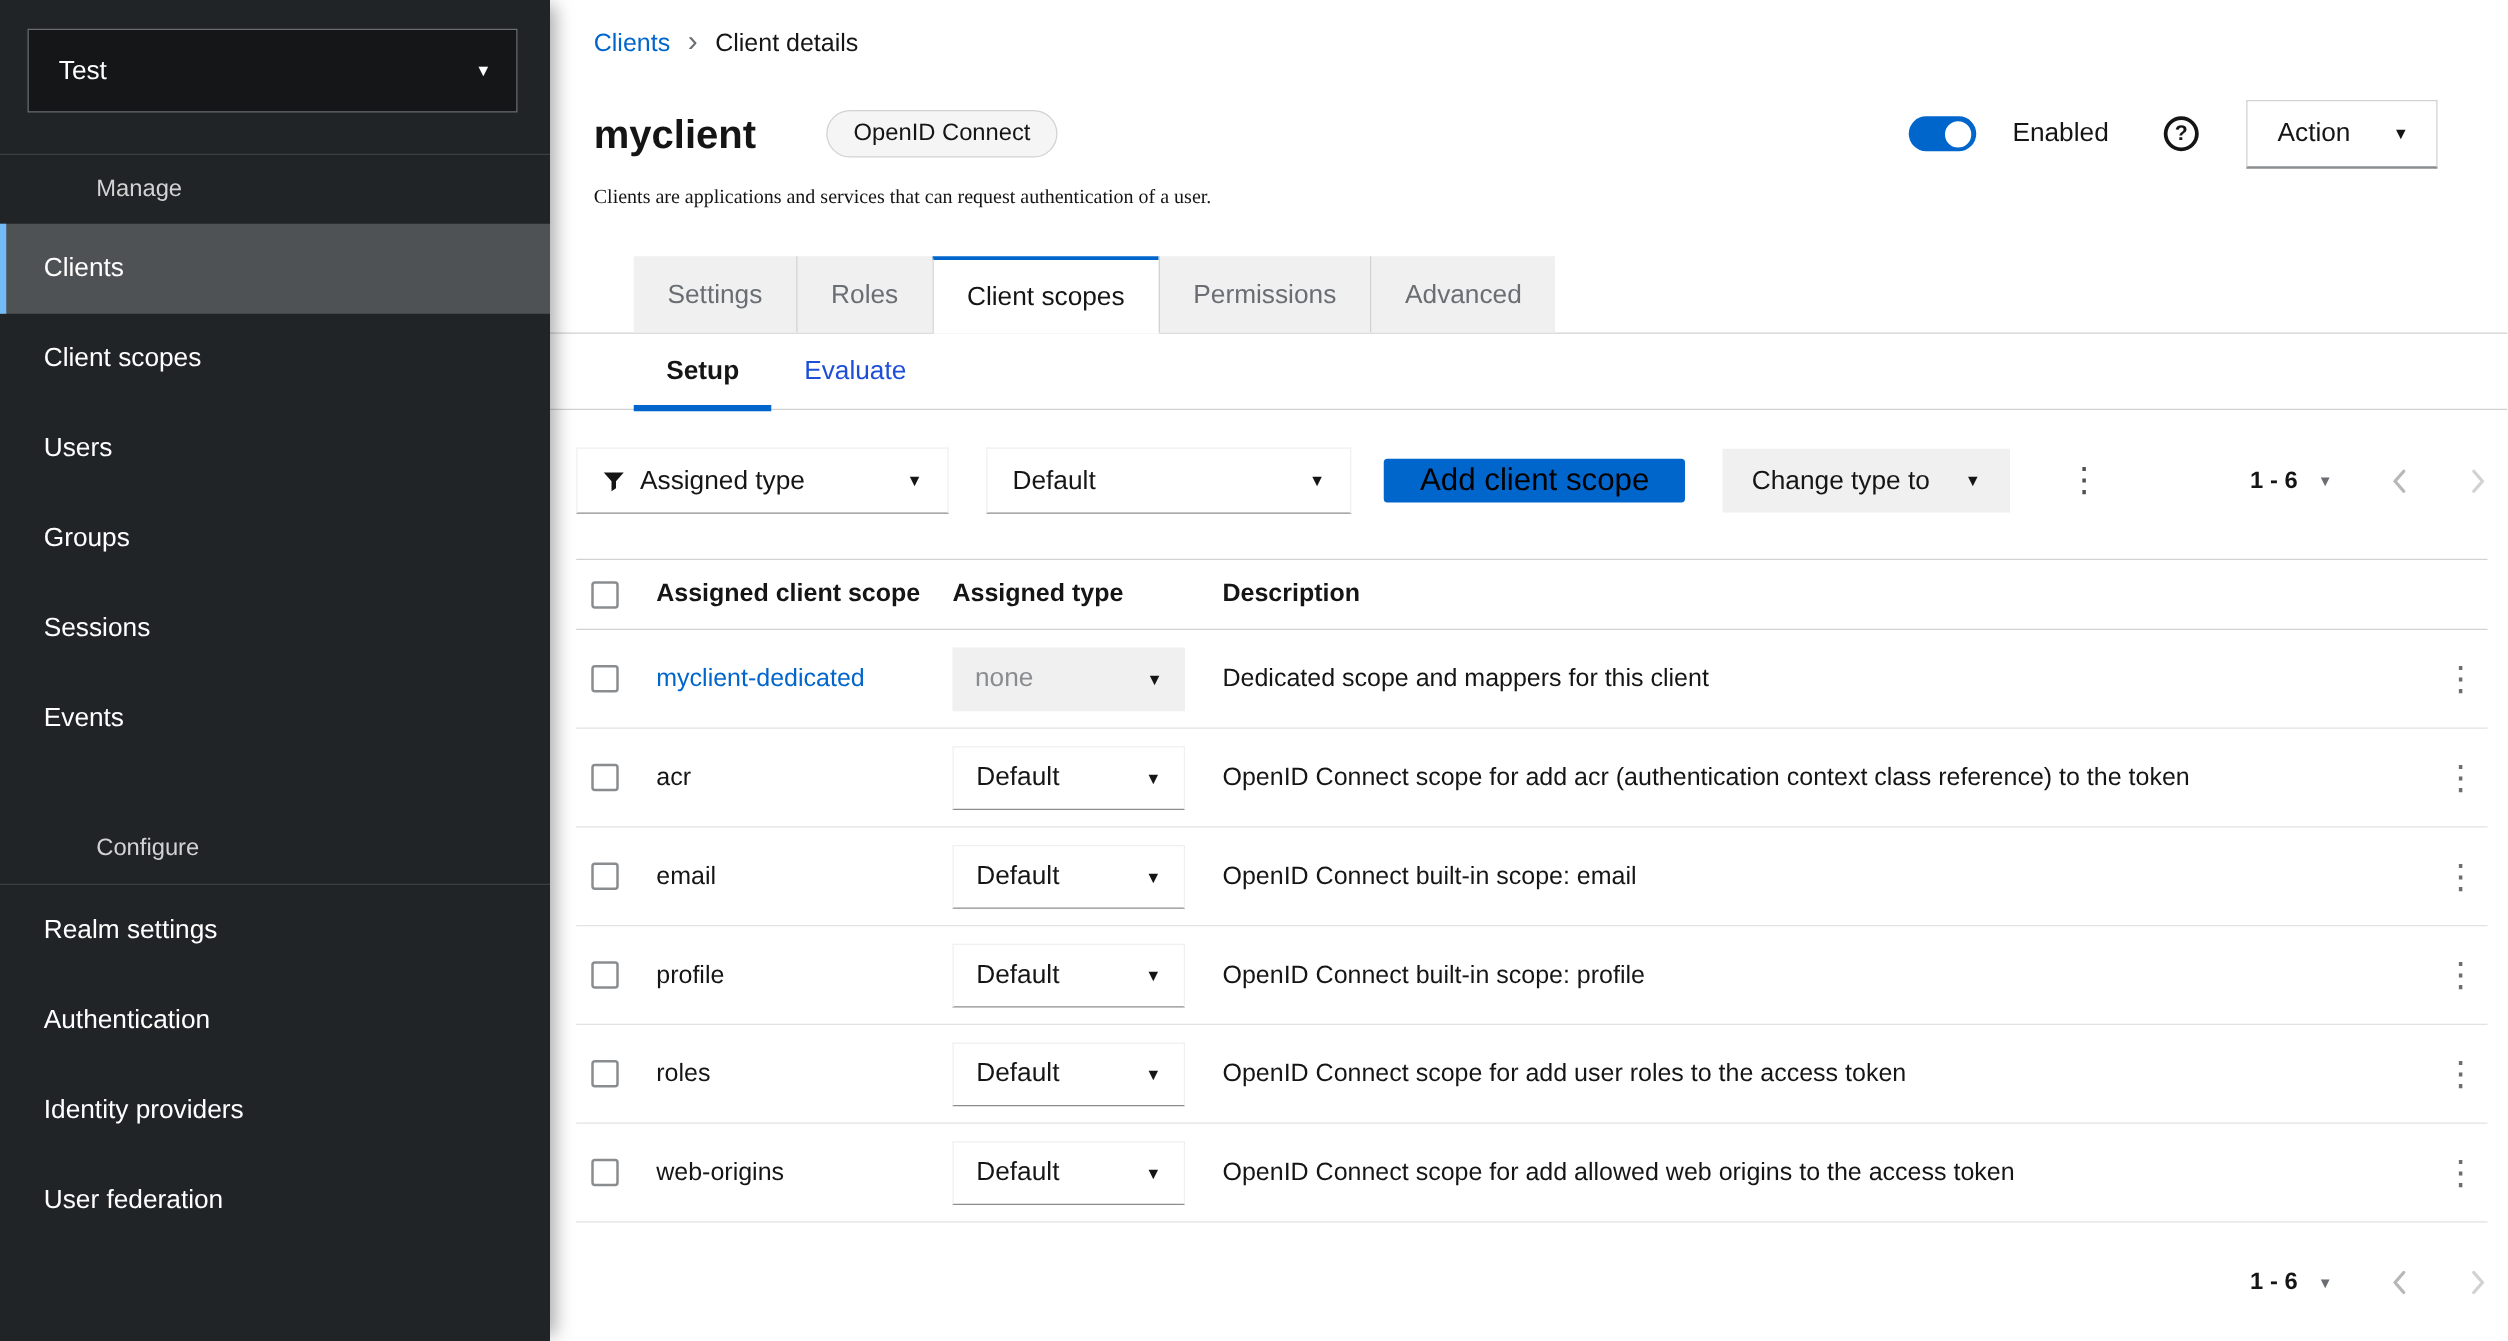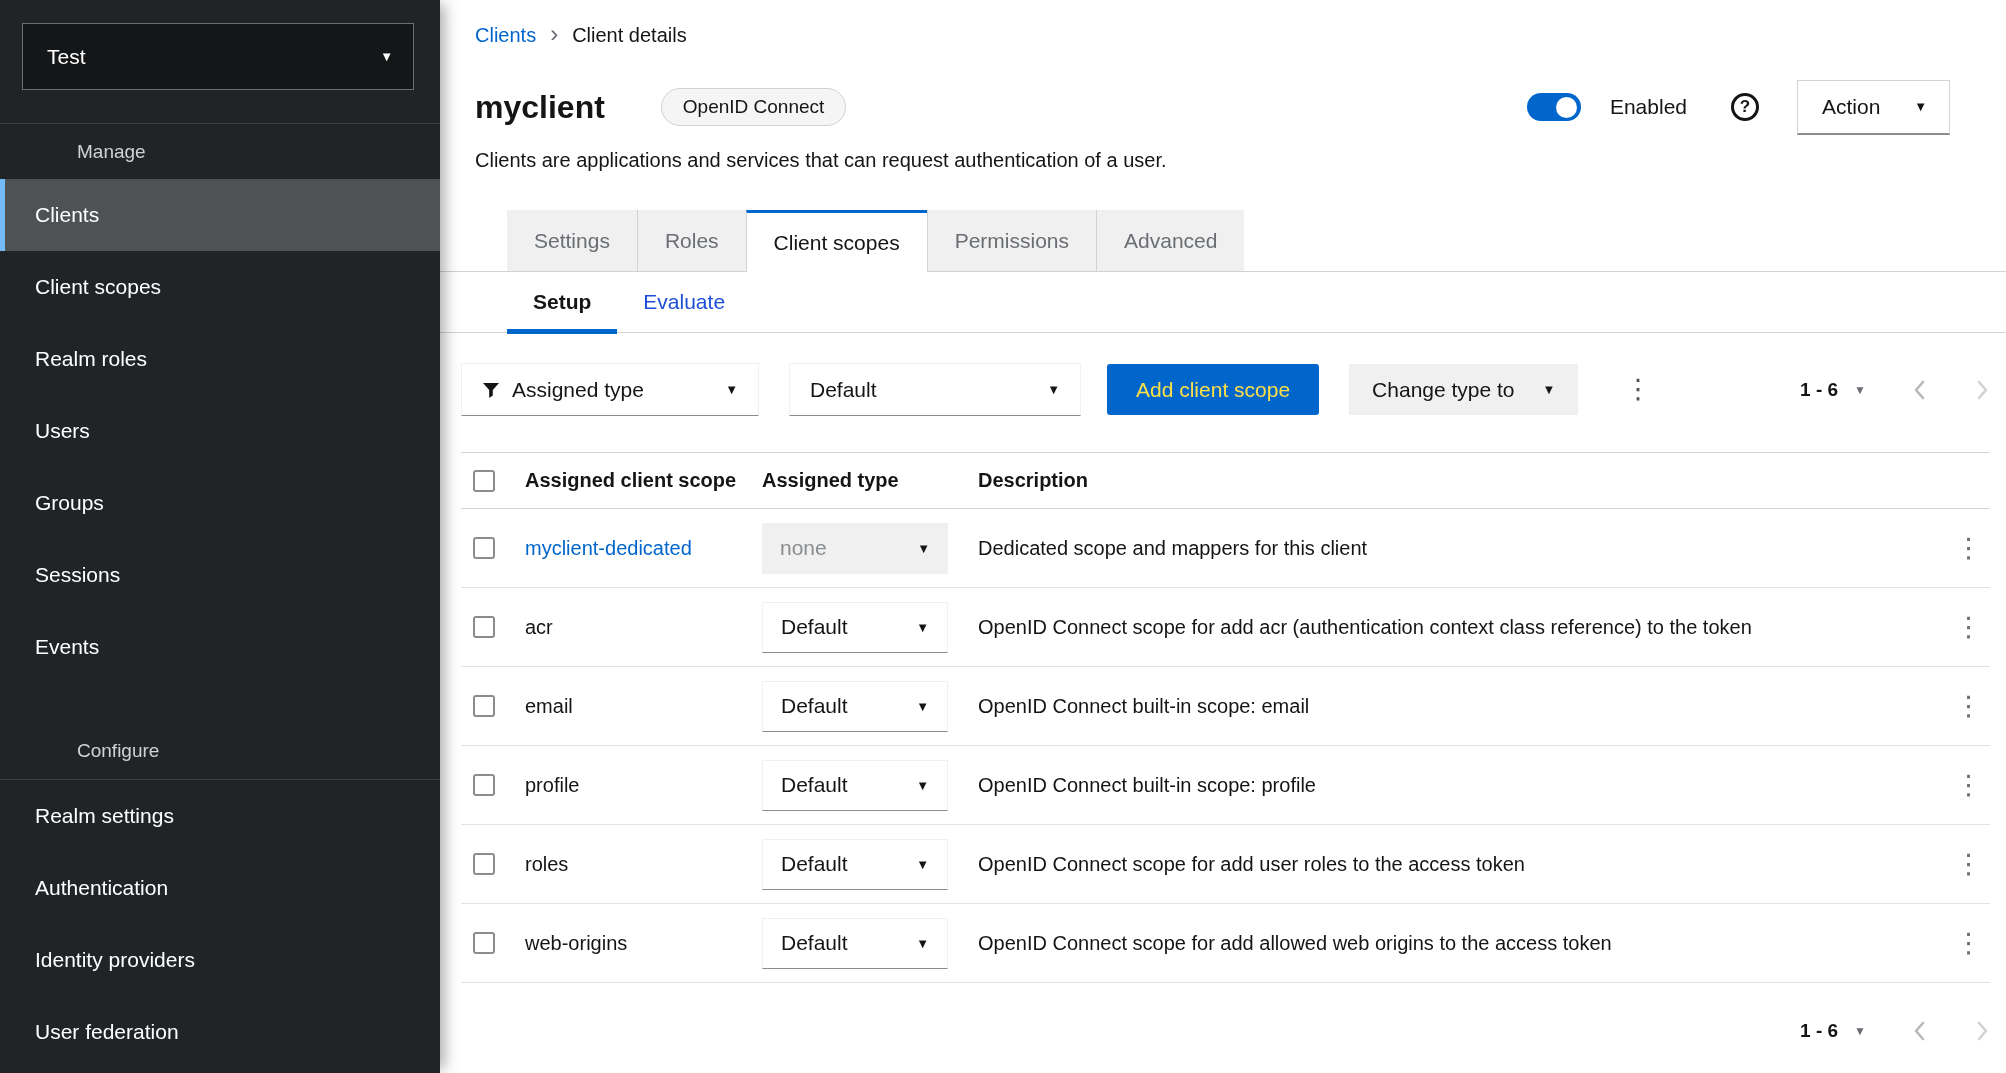--- a/index.html
+++ b/index.html
@@ -28,40 +28,40 @@
   .title-row { margin-top:30px; display:flex; align-items:center; height:56px;gap:40px; }
   .page-title { font-size:32px; font-weight:700; }
   .badge { margin-left:16px; background:#f5f5f5; border:1px solid #d2d2d2; border-radius:22px; padding:7px 21px; font-size:19px; color:#151515; }
   .header-controls { margin-left:auto; display:flex; align-items:center; }
   .toggle { width:54px; height:28px; border-radius:14px; background:#0066cc; position:relative; cursor:pointer; }
   .toggle-knob { position:absolute; right:4px; top:3.5px; width:21px; height:21px; border-radius:50%; background:#ffffff; }
   .enabled-label { margin-left:29px; font-size:21px; }
   .help-icon { margin-left:44px; width:28px; height:28px; border-radius:50%; border:3px solid #151515; display:flex; align-items:center; justify-content:center; font-size:17px; font-weight:700; cursor:pointer; }
   .action-btn { margin-left:38px; height:55px; min-width:153px; background:#ffffff; border:1px solid #d2d2d2; border-bottom:2px solid #8a8d90; display:flex; align-items:center; justify-content:space-between; padding:0 22px 0 24px; font-size:21px; cursor:pointer; }
   .caret { font-size:13px; color:#151515; }
-  .page-desc { margin-top:14px; font-size:20px; color:#151515; }
+  .page-desc { margin-top:14px; font-size:16px; color:#151515;font-family:Liberation Serif, serif; }
 
   
   .tabs-bar { margin-top:38px; padding-left:67px; border-bottom:1px solid #d2d2d2; display:flex; height:62px; }
   .tab { background:#f0f0f0; color:#6a6e73; display:flex; align-items:center; padding:0 27px; font-size:21px; cursor:pointer; }
   .tab + .tab { border-left:1px solid #d2d2d2; }
   .tab.active { background:#ffffff; color:#151515; border-top:3px solid #0066cc; margin-bottom:-1px; }
   .subtabs { padding-left:67px; display:flex; height:61px; border-bottom:1px solid #d2d2d2; }
   .subtab { display:flex; align-items:center; padding:0 26px; font-size:21px; color:#1d4ed8; position:relative; cursor:pointer; }
   .subtab.active { color:#151515;font-weight:bold; }
   .subtab.active::after { content:""; position:absolute; left:0; right:0; bottom:-2px; height:5px; background:#0066cc; }
 
   
   .toolbar { margin:30px 16px 0 21px; display:flex; align-items:center; }
   .select-control { height:53px; background:#ffffff; border:1px solid #f0f0f0; border-bottom:1px solid #8a8d90; display:flex; align-items:center; padding:0 20px; font-size:21px; cursor:pointer; }
   .filter-select { width:298px; }
   .filter-select .funnel { margin-right:12px; display:flex; }
   .filter-select .caret, .value-select .caret { margin-left:auto; }
   .value-select { margin-left:30px; width:292px; }
-  .primary-btn { margin-left:26px; height:51px; background:#0066cc; color:#fde047; border:none; border-radius:3px; padding:0 29px; font-size:21px; font-family:"Liberation Sans", sans-serif; cursor:pointer; }
+  .primary-btn { margin-left:26px; height:35px; background:#0066cc; color:#000000; border:none; border-radius:3px; padding:0 29px; font-size:25px; font-family:"Liberation Sans", sans-serif; cursor:pointer; }
   .secondary-control { margin-left:30px; height:51px; background:#f0f0f0; display:flex; align-items:center; padding:0 23px; font-size:21px; color:#151515; cursor:pointer; }
   .secondary-control .caret { margin-left:28px; }
   .kebab { font-size:27px; color:#4f5255; letter-spacing:0; cursor:pointer; line-height:1; }
   .toolbar .kebab { margin-left:46px; }
 
   .pagination { margin-left:auto; display:flex; align-items:center; }
   .page-range { font-size:19px; font-weight:700; color:#151515; }
   .page-range-caret { margin-left:16px; font-size:12px; color:#6a6e73; cursor:pointer; }
   .page-nav { display:flex; align-items:center; margin-left:46px; gap:48px; }
   .chev { cursor:default; display:flex; }
@@ -92,23 +92,20 @@
         <span class="realm-caret">▼</span>
       </div>
     </div>
 
     <div class="nav-group-label">Manage</div>
     <div class="nav-item selected">
         <span>Clients</span>
       </div>
     <div class="nav-item">
         <span>Client scopes</span>
-      </div>
-    <div class="nav-item">
-        <span>Realm roles</span>
       </div>
     <div class="nav-item">
         <span>Users</span>
       </div>
     <div class="nav-item">
         <span>Groups</span>
       </div>
     <div class="nav-item">
         <span>Sessions</span>
       </div>

